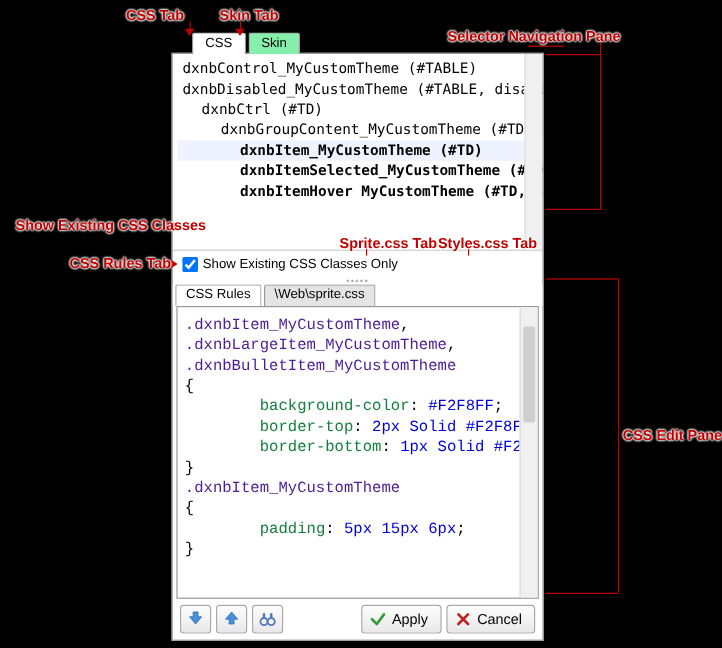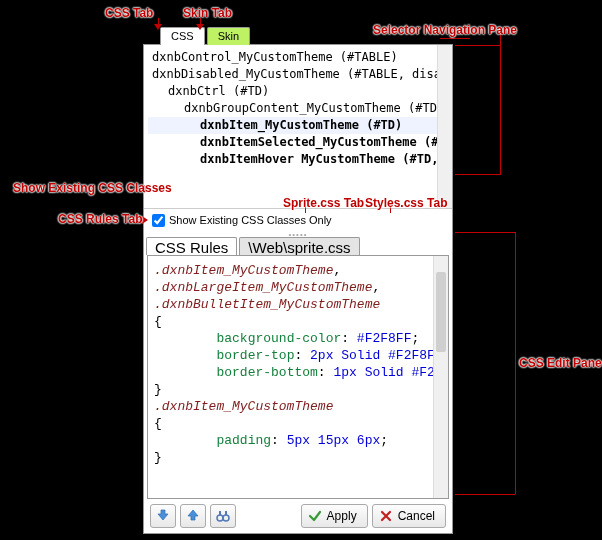--- a/index.html
+++ b/index.html
@@ -38,21 +38,21 @@
     left: 148px;
     top: 27px;
     height: 18px;
     display: flex;
     z-index: 2;
     padding-left: 12px;
   }
   .tab {
     border: 1px solid #999;
     border-bottom: none;
-    background: #bef264;
+    background: #86efac;
     font-size: 11px;
     padding: 2px 10px 1px 10px;
     margin-right: 2px;
     border-radius: 2px 2px 0 0;
   }
   .tab.active {
     background: #fff;
   }
   .nav-pane {
     height: 164px;
@@ -99,21 +99,21 @@
   .sub-tabstrip {
     display: flex;
     height: 18px;
     padding-left: 2px;
     background: #fff;
   }
   .subtab {
     border: 1px solid #999;
     border-bottom: none;
     background: #e4e4e4;
-    font-size: 15px;
+    font-size: 11px;
     padding: 1px 8px 0 8px;
     margin-right: 2px;
     border-radius: 2px 2px 0 0;
     white-space: nowrap;
   }
   .subtab.active { background: #fff; }
   .editor {
     flex: 1;
     border: 1px solid #999;
     margin: 0 3px;
@@ -137,21 +137,21 @@
     background: #f0f0f0;
     border-left: 1px solid #ddd;
   }
   .ed-scroll .thumb {
     position: absolute;
     left: 2px; right: 2px;
     top: 16px; height: 80px;
     background: #cfcfcf;
     border-radius: 2px;
   }
-  .c-sel { color: #7f1d1d; font-style: italic; }
+  .c-sel { color: #4c1d95; }
   .c-prop { color: #15803d; }
   .c-val  { color: #0000d8; }
   .c-punct{ color: #000; }
   .footer {
     height: 34px;
     display: flex;
     align-items: center;
     padding: 0 6px;
     gap: 4px;
   }

